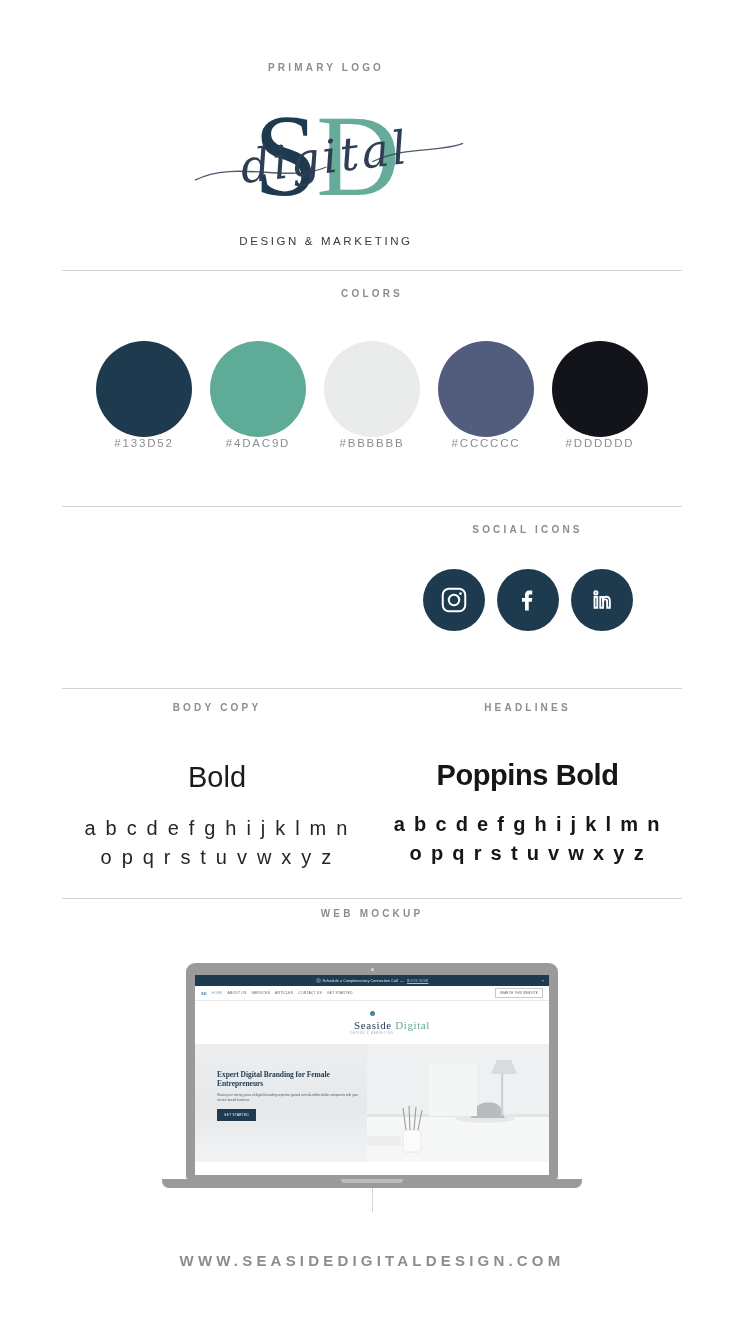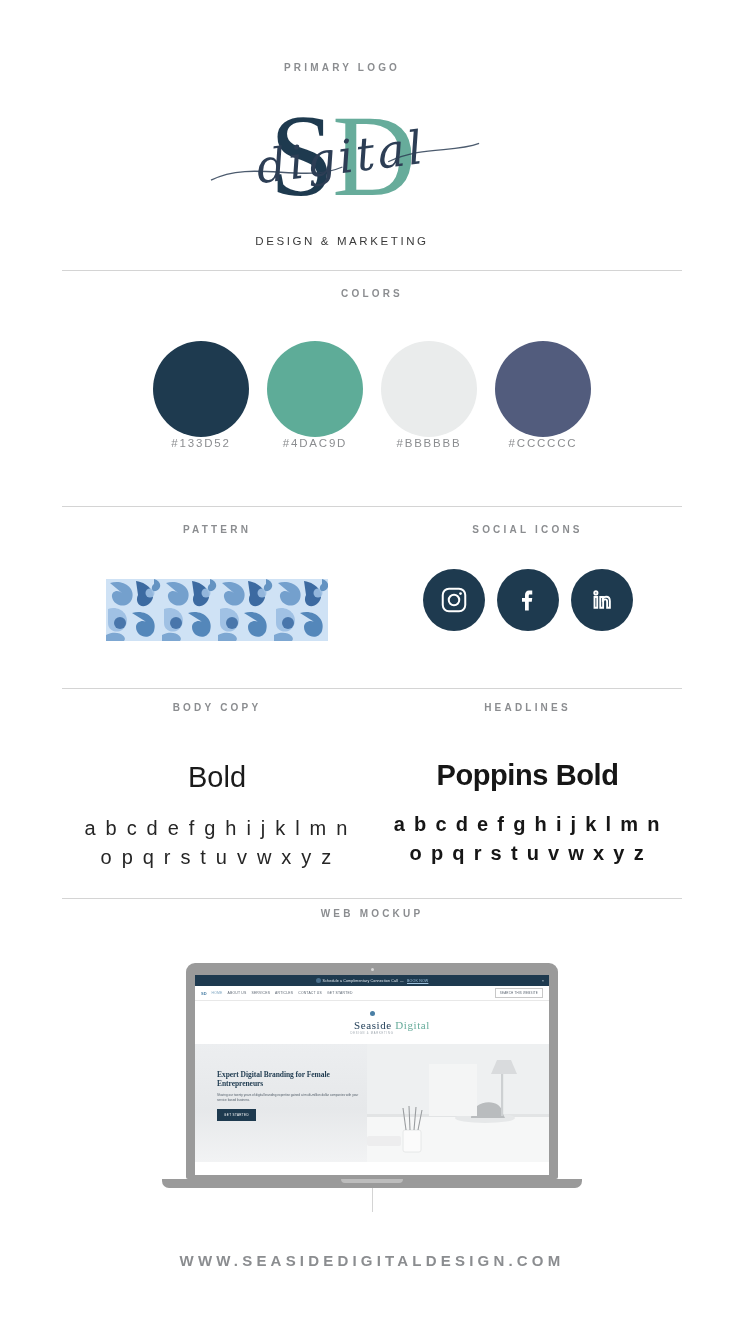--- a/index.html
+++ b/index.html
@@ -24,21 +24,21 @@
     position:absolute;
     left:62px; width:620px;
     height:1px; background:#d4d4d4;
   }
   .vdivider {
     position:absolute;
     width:1px; background:#d4d4d4;
   }
 
   
-  .logo-section { position:absolute; top:62px; left:16px; width:652px; }
+  .logo-section { position:absolute; top:62px; left:0; width:652px; }
   .logo-art {
     position:relative;
     width:320px; height:120px;
     margin:28px auto 0;
   }
   .logo-letters {
     position:absolute; left:0; top:0; width:320px; height:110px;
     text-align:center;
     font-family:"Liberation Serif", serif;
     font-size:116px;
@@ -306,47 +306,30 @@
         <div class="swatch-hex">#4DAC9D</div>
       </div>
       <div class="swatch-item">
         <div class="swatch-dot" id="sw2" style="background: rgb(234, 236, 236);"></div>
         <div class="swatch-hex">#BBBBBB</div>
       </div>
       <div class="swatch-item">
         <div class="swatch-dot" id="sw3" style="background: rgb(82, 92, 125);"></div>
         <div class="swatch-hex">#CCCCCC</div>
       </div>
+      <div class="swatch-item">
+        <div class="swatch-dot" id="sw4" style="background: rgb(18, 20, 26);"></div>
+        <div class="swatch-hex">#DDDDDD</div>
+      </div>
     </div>
   </div>
 
   <div class="divider" style="top:506px;"></div>
 
   <div class="mid-grid">
-    <div class="cell cell-left">
-      <div class="section-label">PATTERN</div>
-      <div class="pattern-box">
-        <svg width="222" height="62" viewBox="0 0 222 62">
-          <defs>
-            <pattern id="damask" width="56" height="62" patternUnits="userSpaceOnUse">
-              <rect width="56" height="62" fill="#cfe2f5"></rect>
-              <path d="M4 4 C16 0, 30 8, 26 20 C22 30, 8 28, 6 18 C5 12, 12 10, 16 14" fill="#6f9ccb" opacity="0.95"></path>
-              <path d="M30 2 C44 4, 52 16, 44 24 C36 32, 28 24, 32 16" fill="#2c5d98" opacity="0.9"></path>
-              <path d="M2 30 C14 26, 24 36, 20 46 C16 56, 2 54, 2 44" fill="#9dbfe3" opacity="0.95"></path>
-              <path d="M26 34 C40 30, 52 40, 48 52 C44 62, 30 58, 30 48 C30 42, 38 40, 42 44" fill="#4a7fb5" opacity="0.92"></path>
-              <circle cx="14" cy="44" r="6" fill="#2c5d98" opacity="0.75"></circle>
-              <circle cx="44" cy="14" r="4.5" fill="#9dbfe3" opacity="0.9"></circle>
-              <path d="M0 56 C12 50, 22 58, 18 62 L0 62 Z" fill="#6f9ccb" opacity="0.85"></path>
-              <path d="M48 0 C56 2, 56 10, 50 12 C46 13, 44 8, 48 5" fill="#4a7fb5" opacity="0.8"></path>
-            </pattern>
-          </defs>
-          <rect width="222" height="62" fill="url(#damask)"></rect>
-        </svg>
-      </div>
-    </div>
 
     <div class="vdivider" style="left:372px; top:524px; height:164px;"></div>
 
     <div class="cell cell-right">
       <div class="section-label">SOCIAL ICONS</div>
       <div class="social-row">
         <div class="social-circle">
           <svg width="30" height="30" viewBox="0 0 24 24" fill="none" stroke="#ffffff" stroke-width="1.6">
             <rect x="3" y="3" width="18" height="18" rx="5"></rect>
             <circle cx="12" cy="12" r="4.2"></circle>

